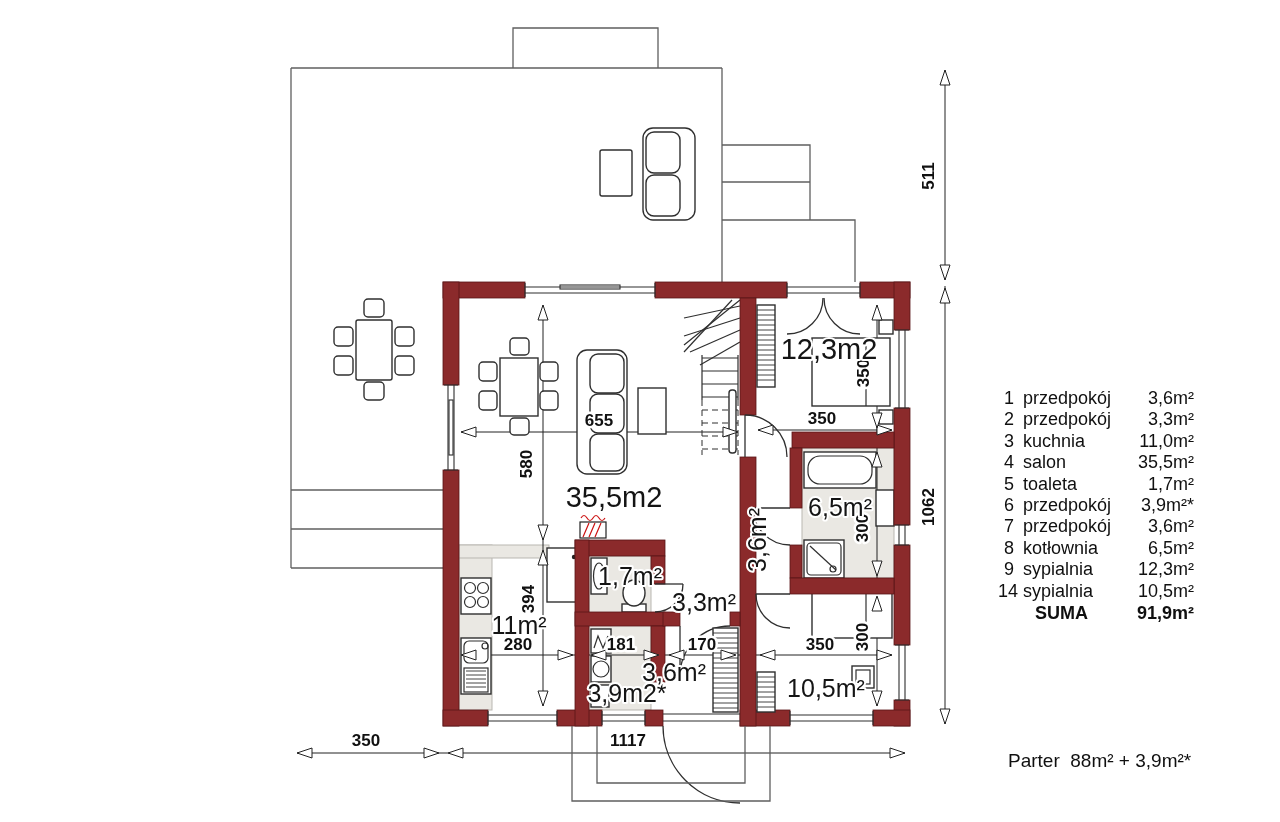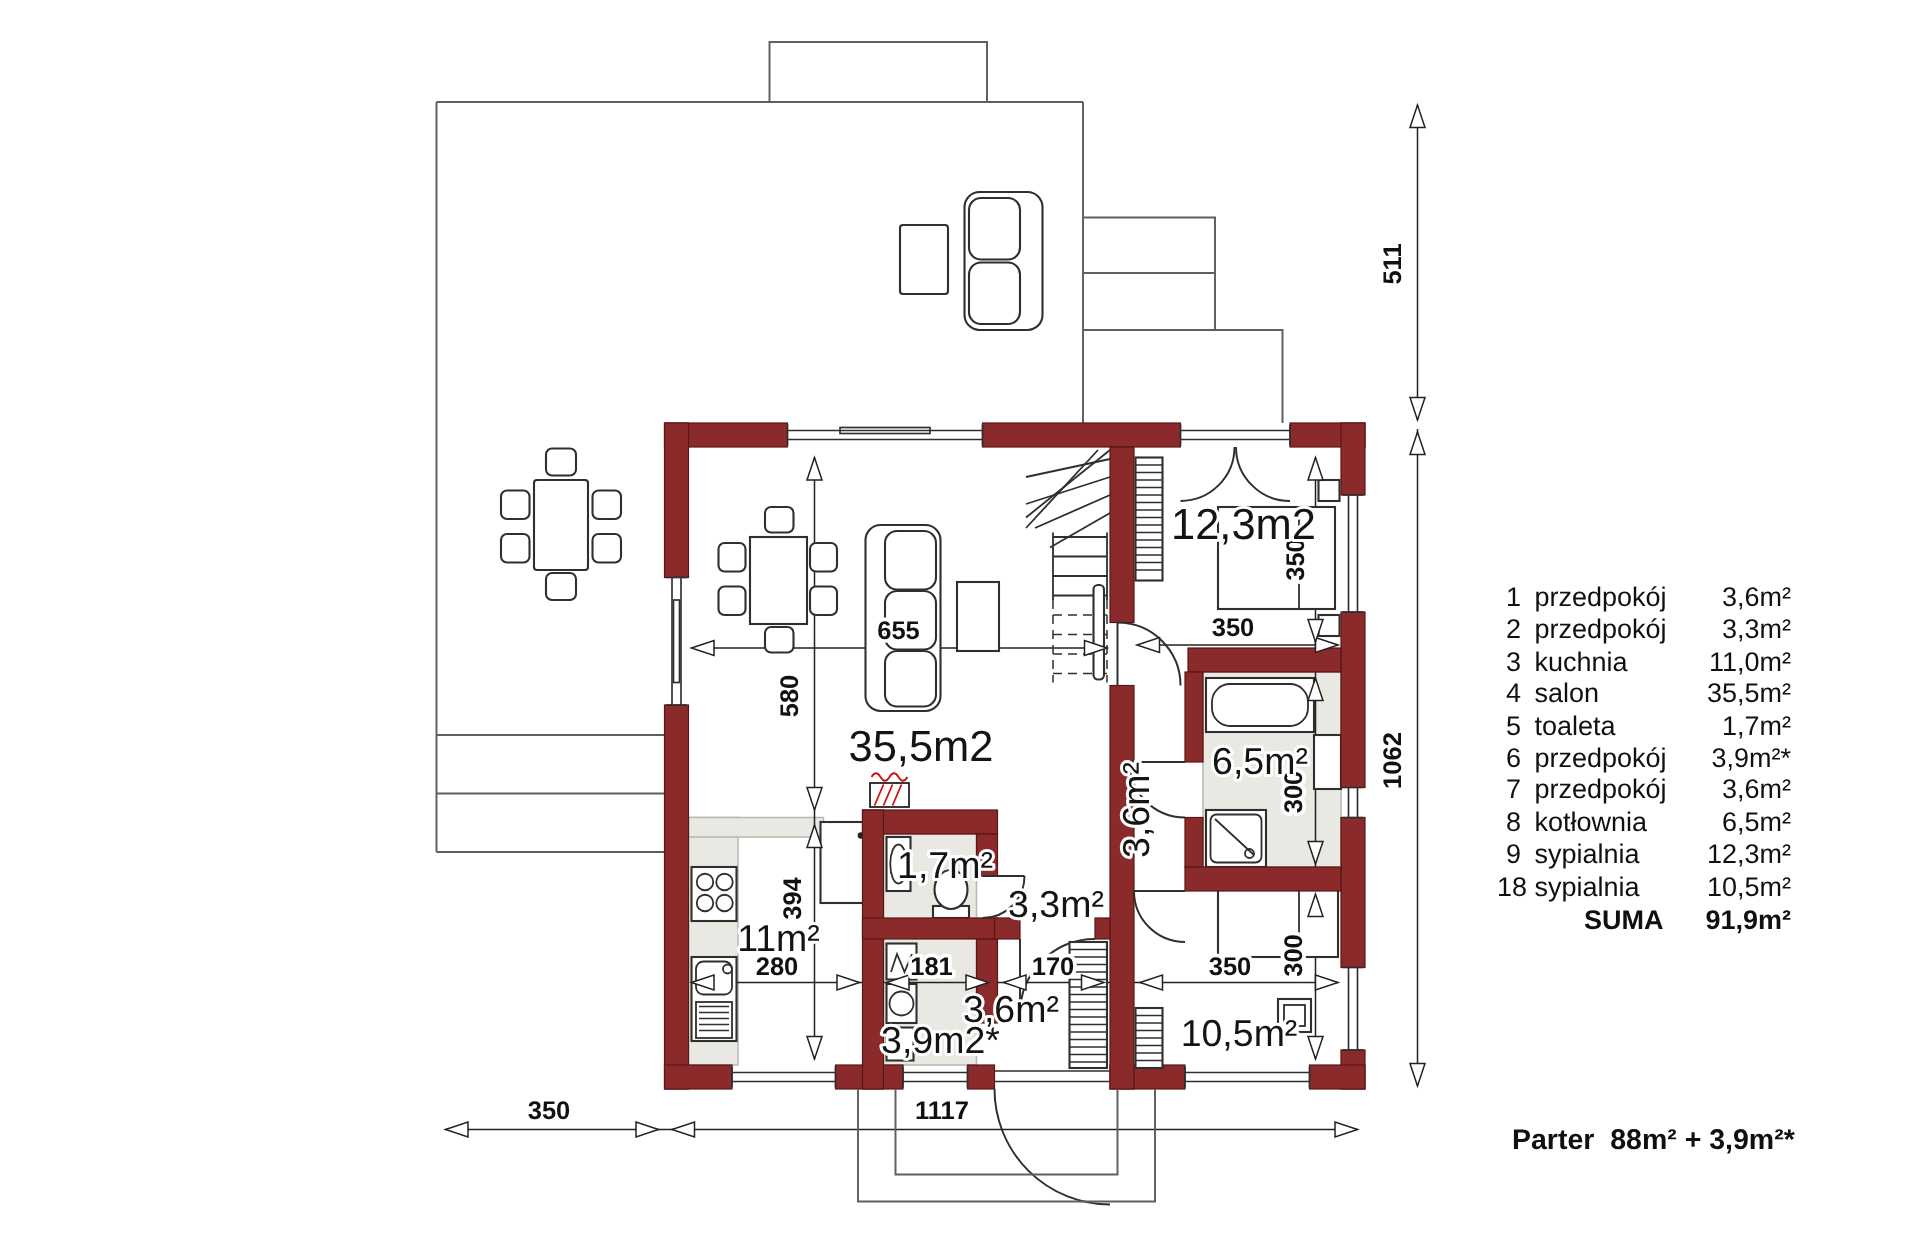--- a/index.html
+++ b/index.html
@@ -24,22 +24,22 @@
             paint-order:stroke;stroke:#fff;stroke-width:4px;stroke-linejoin:round;}
   text.roomXL{font:400 29px "Liberation Sans",sans-serif;fill:#141414;
             paint-order:stroke;stroke:#fff;stroke-width:4px;stroke-linejoin:round;}
   
   #legend{position:absolute;left:998px;top:388px;width:196px;color:#101010;}
   .lrow{display:flex;align-items:baseline;height:21.4px;font-size:18px;line-height:21.4px;}
   .lnum{width:16px;text-align:right;margin-right:9px;flex:none;}
   .lname{flex:1;}
   .larea{flex:none;min-width:64px;text-align:right;}
   .lrow.suma{font-weight:700;margin-top:1px;}
-  .lrow.suma .lname{padding-left:12px;text-align:center;}
-  #footer{position:absolute;left:1008px;top:750px;font-size:19px;font-weight:700;color:#101010;white-space:pre;text-align:center;}
+  .lrow.suma .lname{padding-left:12px;}
+  #footer{position:absolute;left:1008px;top:750px;font-size:19px;font-weight:400;color:#101010;white-space:pre;text-align:center;}
 </style>
 </head>
 <body>
 
 <div id="stage">
 
 <svg id="plan-svg" width="1280" height="822" viewBox="0 0 1280 822">
 
   <g>
     <path class="terr" d="M291,68 H722"></path>
@@ -383,21 +383,21 @@
         <span class="lnum">8</span>
         <span class="lname">kotłownia</span>
         <span class="larea">6,5m²</span>
       </div>
   <div class="lrow">
         <span class="lnum">9</span>
         <span class="lname">sypialnia</span>
         <span class="larea">12,3m²</span>
       </div>
   <div class="lrow">
-        <span class="lnum">18</span>
+        <span class="lnum">14</span>
         <span class="lname">sypialnia</span>
         <span class="larea">10,5m²</span>
       </div>
   <div class="lrow suma">
         <span class="lnum"></span>
         <span class="lname">SUMA</span>
         <span class="larea">91,9m²</span>
       </div>
 </div>
 

